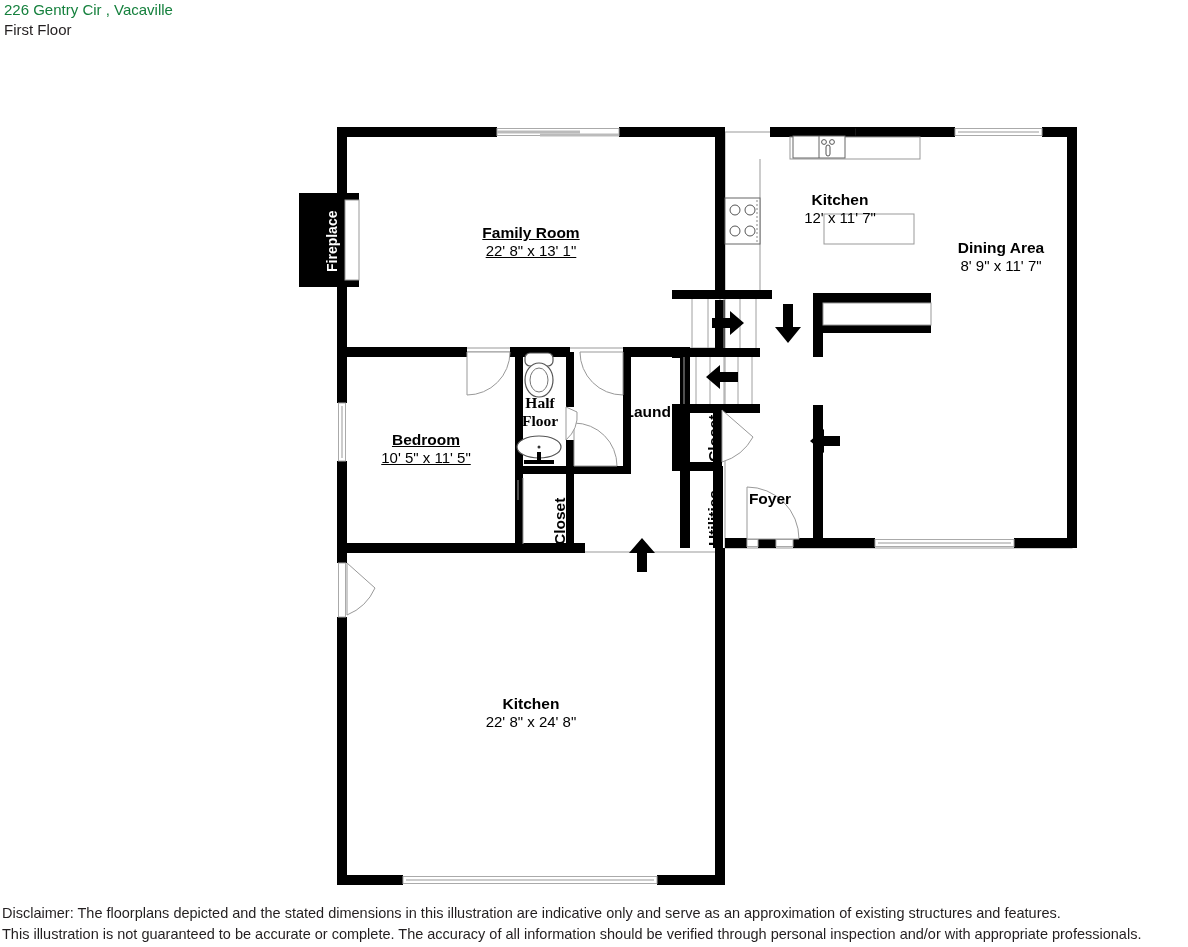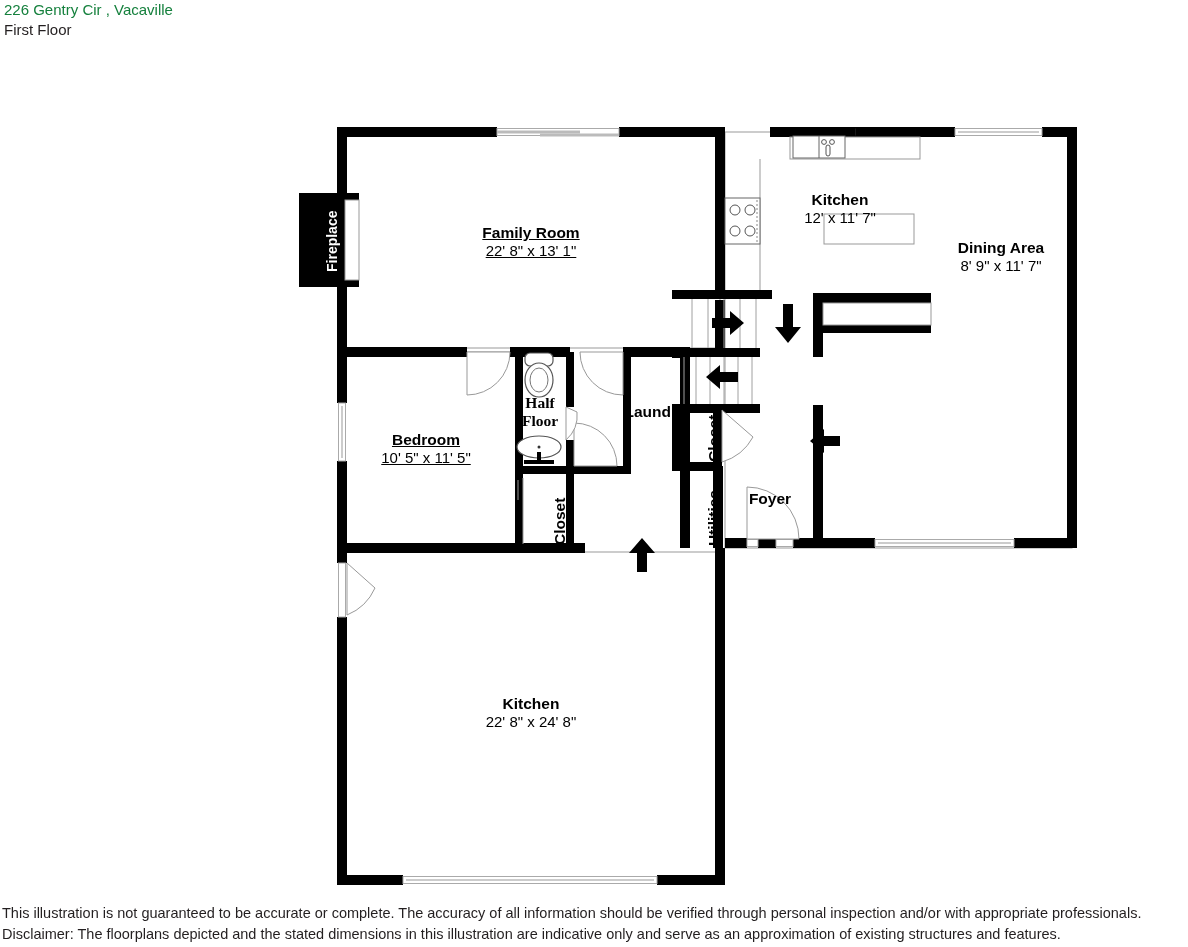--- a/index.html
+++ b/index.html
@@ -368,15 +368,15 @@
 
   <div class="vlabel" style="left:705px; top:462px; transform: rotate(-90deg);">Closet</div>
 
   <div class="vlabel" style="left:705px; top:546px; transform: rotate(-90deg);">Utilities</div>
 
   <div class="fplabel" style="left:324px; top:272px; transform: rotate(-90deg);">Fireplace</div>
 
 </div>
 
 <div id="disclaimer">
+  <div>Disclaimer: The floorplans depicted and the stated dimensions in this illustration are indicative only and serve as an approximation of existing structures and features.</div>
   <div>This illustration is not guaranteed to be accurate or complete. The accuracy of all information should be verified through personal inspection and/or with appropriate professionals.</div>
-  <div>Disclaimer: The floorplans depicted and the stated dimensions in this illustration are indicative only and serve as an approximation of existing structures and features.</div>
 </div>
 
 </body></html>

